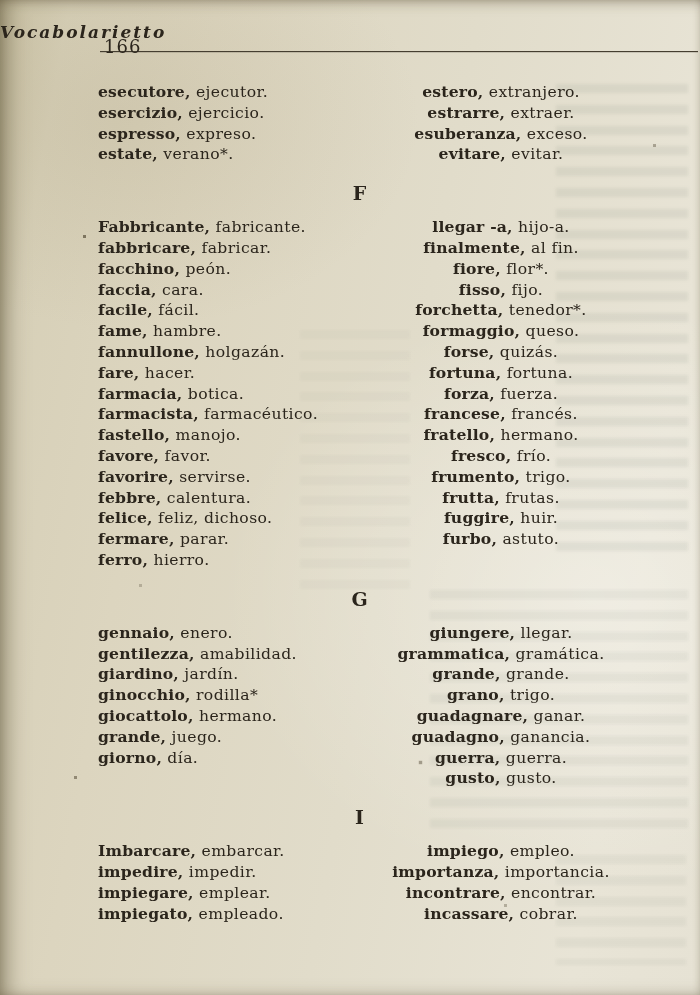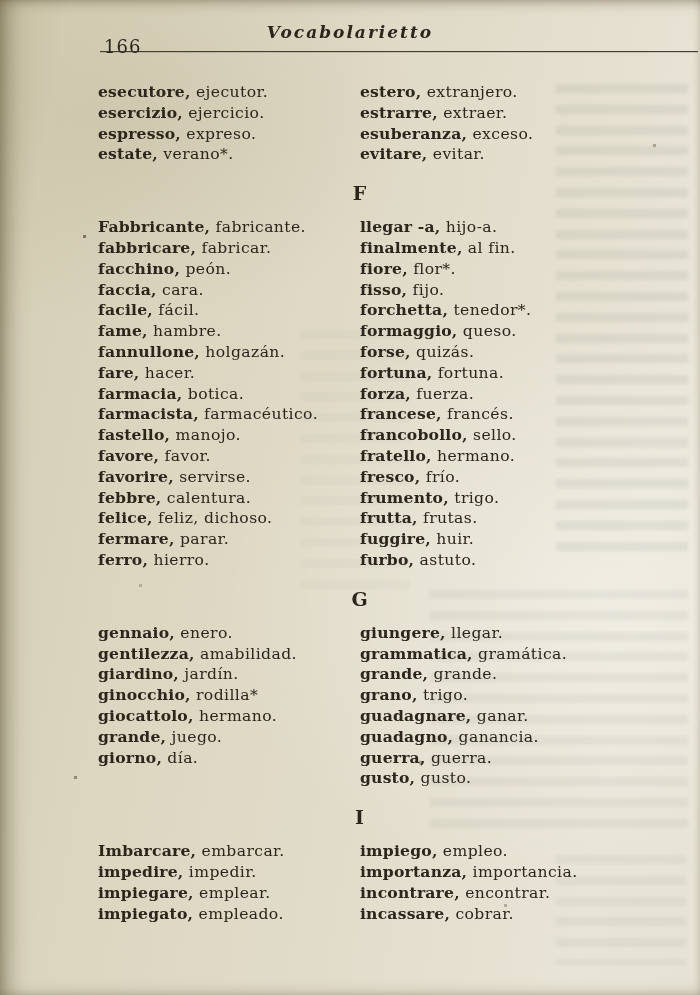--- a/index.html
+++ b/index.html
@@ -52,21 +52,21 @@
   .page-head {
     position: relative;
     padding-top: 22px;
     height: 26px;
   }
   .page-number {
     position: absolute; left: 104px; top: 36px;
     font-size: 18px; font-weight: 400; letter-spacing: 1px;
   }
   .page-title {
-    text-align: center;
+    text-align: left;
     font-size: 17px; font-weight: 700; font-style: italic;
     letter-spacing: 2px;
   }
   .head-rule {
     margin: 3px 2px 0 100px;
     border: 0;
     border-top: 1.6px solid #453e30;
     box-shadow: 0 1px 0 rgba(69,62,48,0.18);
   }
 
@@ -76,24 +76,24 @@
   }
 
   .vocab-section { }
   .section-letter {
     text-align: center;
     font-size: 19px; font-weight: 700;
     letter-spacing: 1px;
     margin: 15px 0 11px 0;
     height: 26px; line-height: 26px;
   }
-  .columns { display: flex; }
+  .columns { display: flex; gap: 20px; }
   .col { }
   .col.left  { flex: 0 0 262px; }
-  .col.right { flex: 1 1 auto; }
+  .col.right { flex: 1 1 auto; text-align: center; }
   .entry {
     font-size: 15.6px;
     line-height: 20.8px;
     white-space: nowrap;
     letter-spacing: 0.2px;
   }
   .entry .hw { font-weight: 700; }
   .entry .tr { font-weight: 400; letter-spacing: 0.4px; }
 </style>
 </head>
@@ -154,21 +154,20 @@
           <div class="entry"><b class="hw">llegar -a,</b><span class="tr"> hijo-a.</span></div>
           <div class="entry"><b class="hw">finalmente,</b><span class="tr"> al fin.</span></div>
           <div class="entry"><b class="hw">fiore,</b><span class="tr"> flor*.</span></div>
           <div class="entry"><b class="hw">fisso,</b><span class="tr"> fijo.</span></div>
           <div class="entry"><b class="hw">forchetta,</b><span class="tr"> tenedor*.</span></div>
           <div class="entry"><b class="hw">formaggio,</b><span class="tr"> queso.</span></div>
           <div class="entry"><b class="hw">forse,</b><span class="tr"> quizás.</span></div>
           <div class="entry"><b class="hw">fortuna,</b><span class="tr"> fortuna.</span></div>
           <div class="entry"><b class="hw">forza,</b><span class="tr"> fuerza.</span></div>
           <div class="entry"><b class="hw">francese,</b><span class="tr"> francés.</span></div>
-          <div class="entry"><b class="hw">francobollo,</b><span class="tr"> sello.</span></div>
           <div class="entry"><b class="hw">fratello,</b><span class="tr"> hermano.</span></div>
           <div class="entry"><b class="hw">fresco,</b><span class="tr"> frío.</span></div>
           <div class="entry"><b class="hw">frumento,</b><span class="tr"> trigo.</span></div>
           <div class="entry"><b class="hw">frutta,</b><span class="tr"> frutas.</span></div>
           <div class="entry"><b class="hw">fuggire,</b><span class="tr"> huir.</span></div>
           <div class="entry"><b class="hw">furbo,</b><span class="tr"> astuto.</span></div>
         </div>
       </div>
     </section>
     <section class="vocab-section">

